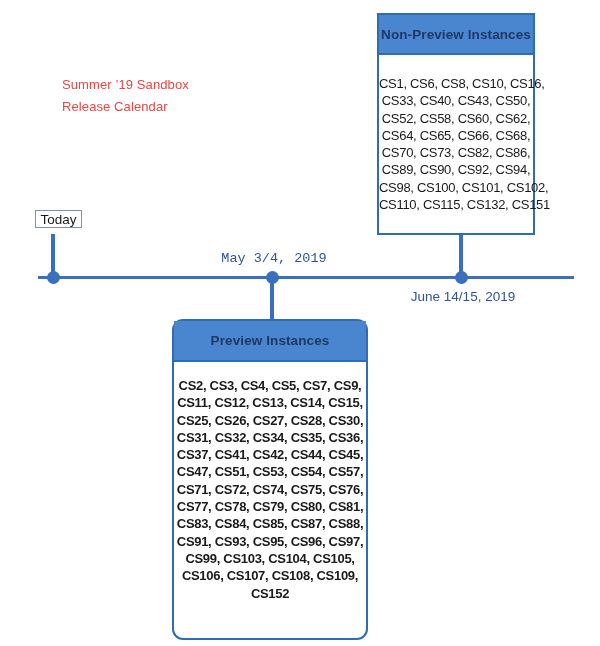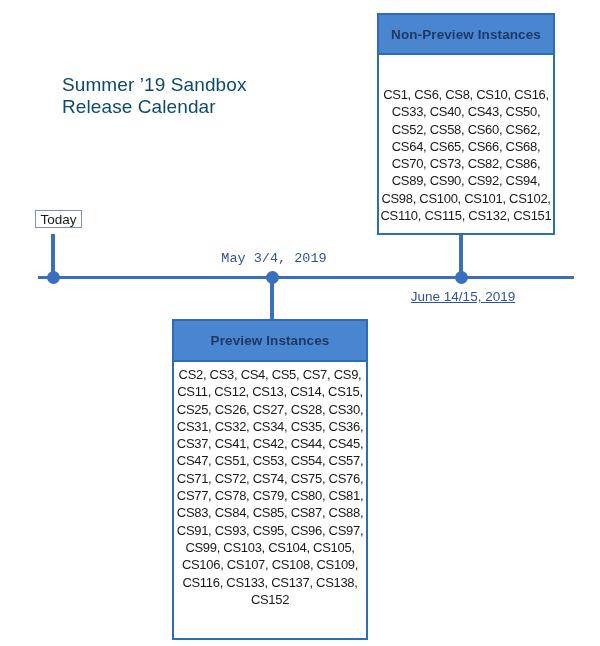--- a/index.html
+++ b/index.html
@@ -10,22 +10,22 @@
     background: #ffffff;
     font-family: "Liberation Sans", sans-serif;
     overflow: hidden;
   }
 
   
   .title {
     position: absolute;
     left: 62px;
     top: 74px;
-    color: #0c4a6e;
-    font-size: 19px;
+    color: #ef4444;
+    font-size: 13px;
     line-height: 22px;
     letter-spacing: 0.1px;
   }
 
   
   .today-box {
     position: absolute;
     left: 35px;
     top: 210px;
     width: 47px;
@@ -70,31 +70,31 @@
   .june-dot  { left: 455px; }
 
   .date-label {
     position: absolute;
     width: 130px;
     text-align: center;
     color: #2f5496;
     font-size: 13.5px;
   }
   .may-label  { left: 209px; top: 251px; font-family: Liberation Mono, monospace; }
-  .june-label { left: 398px; top: 289px; text-decoration: underline; }
+  .june-label { left: 398px; top: 289px; }
 
   
   .inst-box {
     position: absolute;
     background: #ffffff;
     border: 2px solid #2e6db2;
     box-sizing: border-box;
   }
-  .non-preview-box { left: 377px; top: 13px;  width: 178px; height: 222px; }
-  .preview-box     { left: 172px; top: 319px; width: 196px; height: 321px; }
+  .non-preview-box { left: 377px; top: 13px;  width: 158px; height: 222px; }
+  .preview-box     { left: 172px; top: 319px; width: 196px; height: 321px; border-radius: 11px; }
 
   .inst-header {
     background: #4a86d0;
     border-bottom: 2px solid #2e6db2;
     display: flex;
     align-items: center;
     justify-content: center;
     color: #1f3864;
     font-weight: bold;
     font-size: 13.5px;
@@ -104,22 +104,22 @@
   .preview-box     .inst-header { height: 39px; }
 
   .inst-body {
     text-align: center;
     color: #1a1a1a;
     font-size: 13px;
     line-height: 17.3px;
     letter-spacing: -0.3px;
     white-space: nowrap;
   }
-  .non-preview-box .inst-body { padding-top: 31px; }
-  .preview-box     .inst-body { padding-top: 4px; }
+  .non-preview-box .inst-body { padding-top: 20px; }
+  .preview-box     .inst-body { padding-top: 15px; font-weight: bold; }
 </style>
 </head>
 <body>
 
 <div class="canvas">
 
   <div class="title">
     <div>Summer ’19 Sandbox</div>
     <div>Release Calendar</div>
   </div>
@@ -163,18 +163,17 @@
         <div>CS25, CS26, CS27, CS28, CS30,</div>
         <div>CS31, CS32, CS34, CS35, CS36,</div>
         <div>CS37, CS41, CS42, CS44, CS45,</div>
         <div>CS47, CS51, CS53, CS54, CS57,</div>
         <div>CS71, CS72, CS74, CS75, CS76,</div>
         <div>CS77, CS78, CS79, CS80, CS81,</div>
         <div>CS83, CS84, CS85, CS87, CS88,</div>
         <div>CS91, CS93, CS95, CS96, CS97,</div>
         <div>CS99, CS103, CS104, CS105,</div>
         <div>CS106, CS107, CS108, CS109,</div>
-        <div>CS116, CS133, CS137, CS138,</div>
         <div>CS152</div>
       </div>
   </div>
 
 </div>
 
 </body></html>

